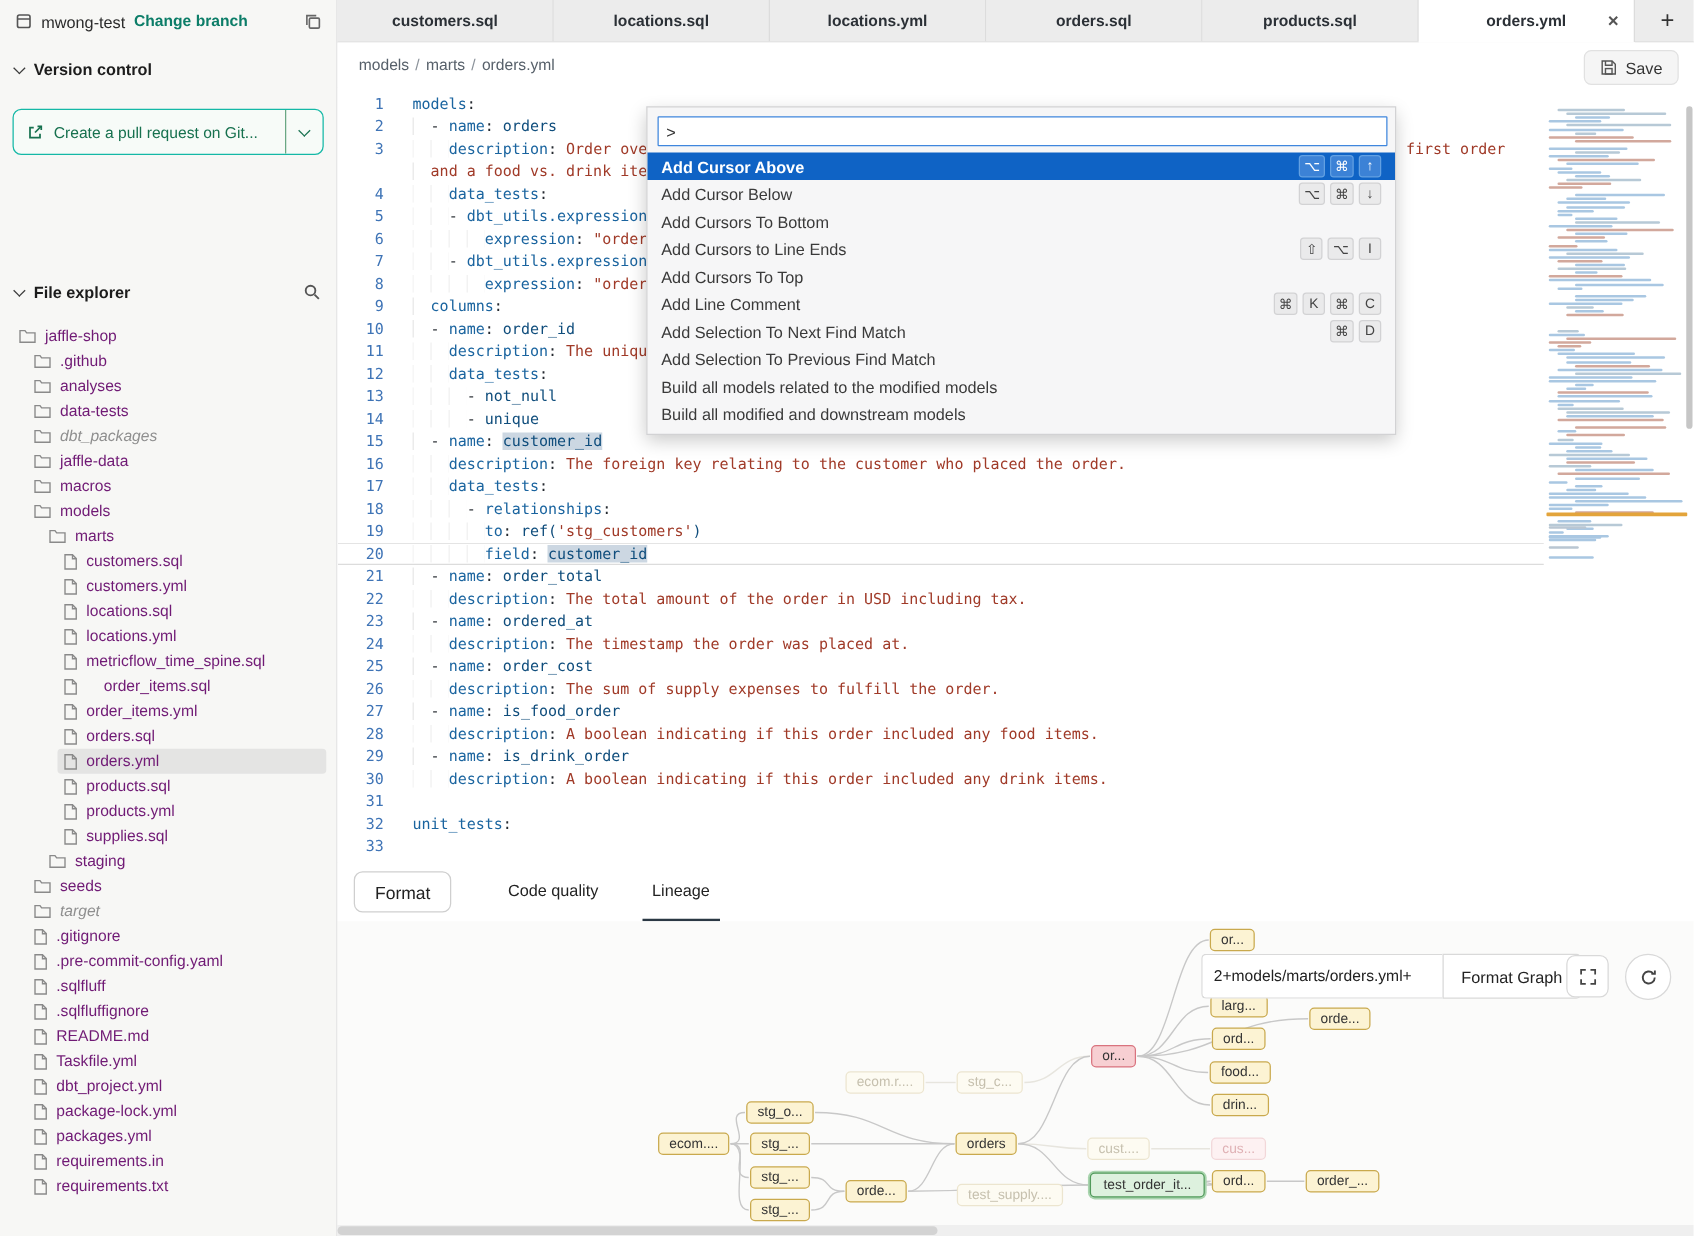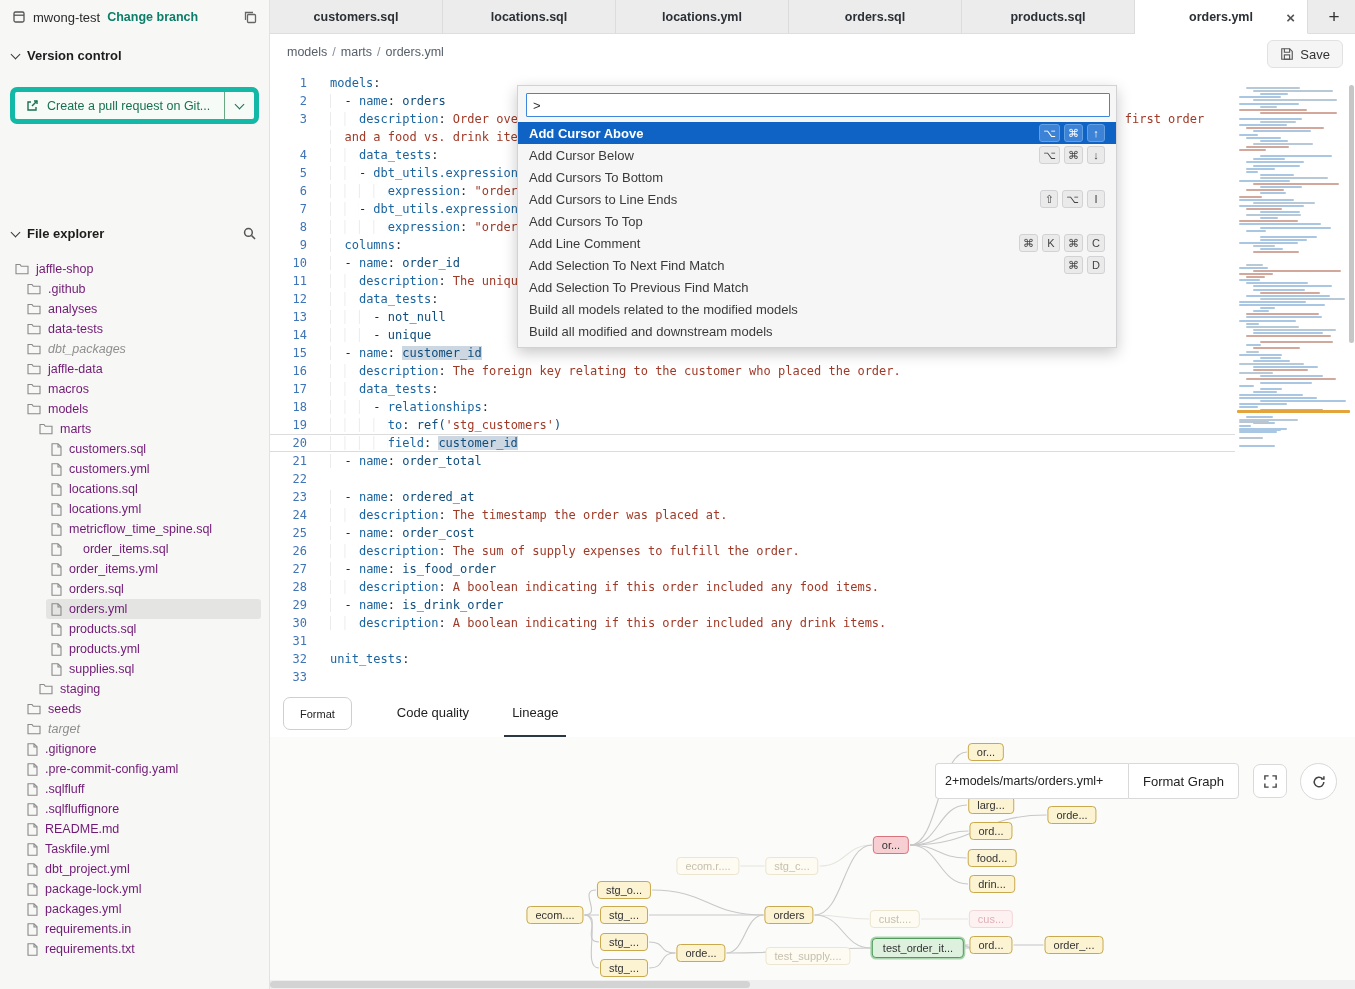--- a/index.html
+++ b/index.html
@@ -9,21 +9,21 @@
 
   
   #sidebar { position:absolute; left:0; top:0; width:270px; height:989px; background:#f7f7f5; border-right:1px solid #e2e2e2; }
   .sb-top { height:34px; display:flex; align-items:center; padding:0 12px; gap:7px; }
   .sb-branch { font-size:13px; color:#2b2b2b; }
   .sb-link { font-size:12.5px; color:#0c7d68; font-weight:600; cursor:pointer; }
   .sb-copy { margin-left:auto; }
   .section-head { display:flex; align-items:center; gap:8px; padding:14px 12px 6px; }
   .section-title { font-size:13px; font-weight:700; color:#1c1c1c; }
   .chev { width:7px; height:7px; border-right:1.6px solid #3a3a3a; border-bottom:1.6px solid #3a3a3a; transform:rotate(45deg); margin-top:-3px; flex:none; }
-  .pr-wrap { margin:18px 10px 0; height:37px; display:flex; border:5px solid #14b8a6; border-radius:7px; background:#f7fbf8; overflow:hidden; }
+  .pr-wrap { margin:18px 10px 0; height:37px; display:flex; border:1px solid #14b8a6; border-radius:7px; background:#f7fbf8; overflow:hidden; }
   .pr-main { flex:1; display:flex; align-items:center; gap:8px; padding:0 10px; overflow:hidden; }
   .pr-label { font-size:12.5px; color:#17714f; white-space:nowrap; overflow:hidden; text-overflow:ellipsis; }
   .pr-caret { width:30px; border-left:1px solid #6aa884; display:flex; align-items:center; justify-content:center; }
   .pr-caret .chev { border-color:#17714f; }
   .fe-head { margin-top:88px; }
   .fe-search { margin-left:auto; }
   #tree { margin-top:12px; }
   .trow { height:20px; display:flex; align-items:center; gap:7px; font-size:12.5px; color:#701a75; padding-left:5px; cursor:pointer; margin-right:8px; }
   .trow.sel { background:#e4e4e3; border-radius:3px; }
   .trow.dim { font-style:italic; color:#8f8f8f; }
@@ -60,37 +60,37 @@
   #palette { position:absolute; left:517px; top:85px; width:600px; background:#f6f6f7; border:1px solid #d2d2d4; box-shadow:0 5px 14px rgba(0,0,0,.22); z-index:50; padding-bottom:5px; }
   .pal-input { display:block; width:584px; margin:7px 8px 5px; height:24px; border:1.5px solid #3f86dd; background:#fff; font-size:13px; padding:0 6px; color:#333; outline:none; border-radius:1px; }
   .pal-item { height:22px; display:flex; align-items:center; padding:0 11px; font-size:13px; color:#3a3a3a; cursor:pointer; }
   .pal-item.sel { background:#0f63c5; color:#fff; font-weight:600; }
   .pal-keys { margin-left:auto; display:flex; gap:4px; }
   .kbd { min-width:18px; height:18px; padding:0 3px; border-radius:3px; background:#eaeaeb; border:1px solid #d2d2d4; font-size:11px; color:#444; display:flex; align-items:center; justify-content:center; }
   .pal-item.sel .kbd { background:#3c82d6; border-color:#62a0e2; color:#fff; font-weight:400; }
 
   
   #bottombar { position:absolute; left:270px; top:690px; width:1085px; height:47px; background:#fff; display:flex; align-items:stretch; }
-  .bt-btn { align-self:center; margin-left:13px; height:33px; padding:0 16px; display:flex; align-items:center; border:1px solid #cfcfcf; border-radius:7px; background:#fff; font-size:11px; color:#222; cursor:pointer; }
+  .bt-btn { align-self:center; margin-left:13px; height:33px; padding:0 16px; display:flex; align-items:center; border:1px solid #cfcfcf; border-radius:7px; background:#fff; font-size:14px; color:#222; cursor:pointer; }
   .bt-tab { display:flex; align-items:center; height:47px; padding:0 8px; font-size:13px; color:#222; cursor:pointer; border-bottom:2.5px solid transparent; }
   .bt-tab.active { border-bottom-color:#2b3844; }
   .bt-tab.t1 { margin-left:37px; } .bt-tab.t2 { margin-left:27px; }
 
   
   #lineage { position:absolute; left:270px; top:737px; width:1085px; height:243px; background:#fbfbfa; }
   #edges { position:absolute; left:0; top:0; }
   .edge { fill:none; stroke:#c8c8c8; stroke-width:1.1; }
   .edge.faded { stroke:#e7e5de; }
   .lnode { position:absolute; transform:translate(-50%,-50%); padding:2px 8px; font-size:11px; border-radius:4px; border:1px solid; white-space:nowrap; cursor:pointer; z-index:5; background:#fff; color:#333; }
   .lnode.y { background:#fcf3d3; border-color:#c9a94d; }
   .lnode.p { background:#f7cfd2; border-color:#d9737e; }
   .lnode.g { background:#ddf1de; border-color:#519a5b; box-shadow:0 0 0 1.5px #a9d4ae; padding:3px 10px; }
   .lnode.f { background:#fdfbf2; border-color:#ece5cf; color:#c6c0ae; }
   .lnode.fp { background:#fdf1f2; border-color:#f2d7d9; color:#dfb0b4; }
-  .ln-controls { position:absolute; left:665px; top:26px; height:36px; display:flex; z-index:10; }
+  .ln-controls { position:absolute; left:691px; top:26px; height:36px; display:flex; z-index:10; }
   #ln-filter { width:193px; height:36px; border:1px solid #d9d9d9; border-right:none; border-radius:4px 0 0 4px; background:#fff; font-size:12.5px; padding:0 9px; color:#222; outline:none; }
   #ln-update { height:36px; padding:0 14px; border:1px solid #d9d9d9; border-radius:0 4px 4px 0; background:#fff; font-size:13px; color:#222; cursor:pointer; }
   #ln-fs { position:absolute; left:983px; top:27px; width:34px; height:34px; border:1px solid #d9d9d9; border-radius:7px; background:#fff; display:flex; align-items:center; justify-content:center; cursor:pointer; z-index:10; }
   #ln-refresh { position:absolute; left:1030px; top:26px; width:37px; height:37px; border:1px solid #d9d9d9; border-radius:50%; background:#fff; display:flex; align-items:center; justify-content:center; cursor:pointer; z-index:10; }
 
   #hscroll { position:absolute; left:270px; top:980px; width:1085px; height:9px; background:#efefef; }
   #hthumb { position:absolute; left:0; top:1px; height:7px; width:480px; background:#d3d3d3; border-radius:4px; }
 </style>
 </head>
 <body>
@@ -512,21 +512,21 @@
       <div class="crow"><span class="gut">12</span><span class="ctext"><span class="ind">    </span><span class="t-k">data_tests</span><span class="t-p">:</span></span></div>
       <div class="crow"><span class="gut">13</span><span class="ctext"><span class="ind">      </span><span class="t-p">- </span><span class="t-v">not_null</span></span></div>
       <div class="crow"><span class="gut">14</span><span class="ctext"><span class="ind">      </span><span class="t-p">- </span><span class="t-v">unique</span></span></div>
       <div class="crow"><span class="gut">15</span><span class="ctext"><span class="ind">  </span><span class="t-p">- </span><span class="t-k">name</span><span class="t-p">: </span><span class="t-hl">customer_id</span></span></div>
       <div class="crow"><span class="gut">16</span><span class="ctext"><span class="ind">    </span><span class="t-k">description</span><span class="t-p">: </span><span class="t-s">The foreign key relating to the customer who placed the order.</span></span></div>
       <div class="crow"><span class="gut">17</span><span class="ctext"><span class="ind">    </span><span class="t-k">data_tests</span><span class="t-p">:</span></span></div>
       <div class="crow"><span class="gut">18</span><span class="ctext"><span class="ind">      </span><span class="t-p">- </span><span class="t-k">relationships</span><span class="t-p">:</span></span></div>
       <div class="crow"><span class="gut">19</span><span class="ctext"><span class="ind">        </span><span class="t-k">to</span><span class="t-p">: </span><span class="t-v">ref(</span><span class="t-s">'stg_customers'</span><span class="t-v">)</span></span></div>
       <div class="crow active"><span class="gut">20</span><span class="ctext"><span class="ind">        </span><span class="t-k">field</span><span class="t-p">: </span><span class="t-hl">customer_id</span></span></div>
       <div class="crow"><span class="gut">21</span><span class="ctext"><span class="ind">  </span><span class="t-p">- </span><span class="t-k">name</span><span class="t-p">: </span><span class="t-v">order_total</span></span></div>
-      <div class="crow"><span class="gut">22</span></div>
+      <div class="crow"><span class="gut">22</span><span class="ctext"><span class="ind">    </span><span class="t-k">description</span><span class="t-p">: </span><span class="t-s">The total amount of the order in USD including tax.</span></span></div>
       <div class="crow"><span class="gut">23</span><span class="ctext"><span class="ind">  </span><span class="t-p">- </span><span class="t-k">name</span><span class="t-p">: </span><span class="t-v">ordered_at</span></span></div>
       <div class="crow"><span class="gut">24</span><span class="ctext"><span class="ind">    </span><span class="t-k">description</span><span class="t-p">: </span><span class="t-s">The timestamp the order was placed at.</span></span></div>
       <div class="crow"><span class="gut">25</span><span class="ctext"><span class="ind">  </span><span class="t-p">- </span><span class="t-k">name</span><span class="t-p">: </span><span class="t-v">order_cost</span></span></div>
       <div class="crow"><span class="gut">26</span><span class="ctext"><span class="ind">    </span><span class="t-k">description</span><span class="t-p">: </span><span class="t-s">The sum of supply expenses to fulfill the order.</span></span></div>
       <div class="crow"><span class="gut">27</span><span class="ctext"><span class="ind">  </span><span class="t-p">- </span><span class="t-k">name</span><span class="t-p">: </span><span class="t-v">is_food_order</span></span></div>
       <div class="crow"><span class="gut">28</span><span class="ctext"><span class="ind">    </span><span class="t-k">description</span><span class="t-p">: </span><span class="t-s">A boolean indicating if this order included any food items.</span></span></div>
       <div class="crow"><span class="gut">29</span><span class="ctext"><span class="ind">  </span><span class="t-p">- </span><span class="t-k">name</span><span class="t-p">: </span><span class="t-v">is_drink_order</span></span></div>
       <div class="crow"><span class="gut">30</span><span class="ctext"><span class="ind">    </span><span class="t-k">description</span><span class="t-p">: </span><span class="t-s">A boolean indicating if this order included any drink items.</span></span></div>
       <div class="crow"><span class="gut">31</span><span class="ctext"></span></div>
       <div class="crow"><span class="gut">32</span><span class="ctext"><span class="t-k">unit_tests</span><span class="t-p">:</span></span></div>

